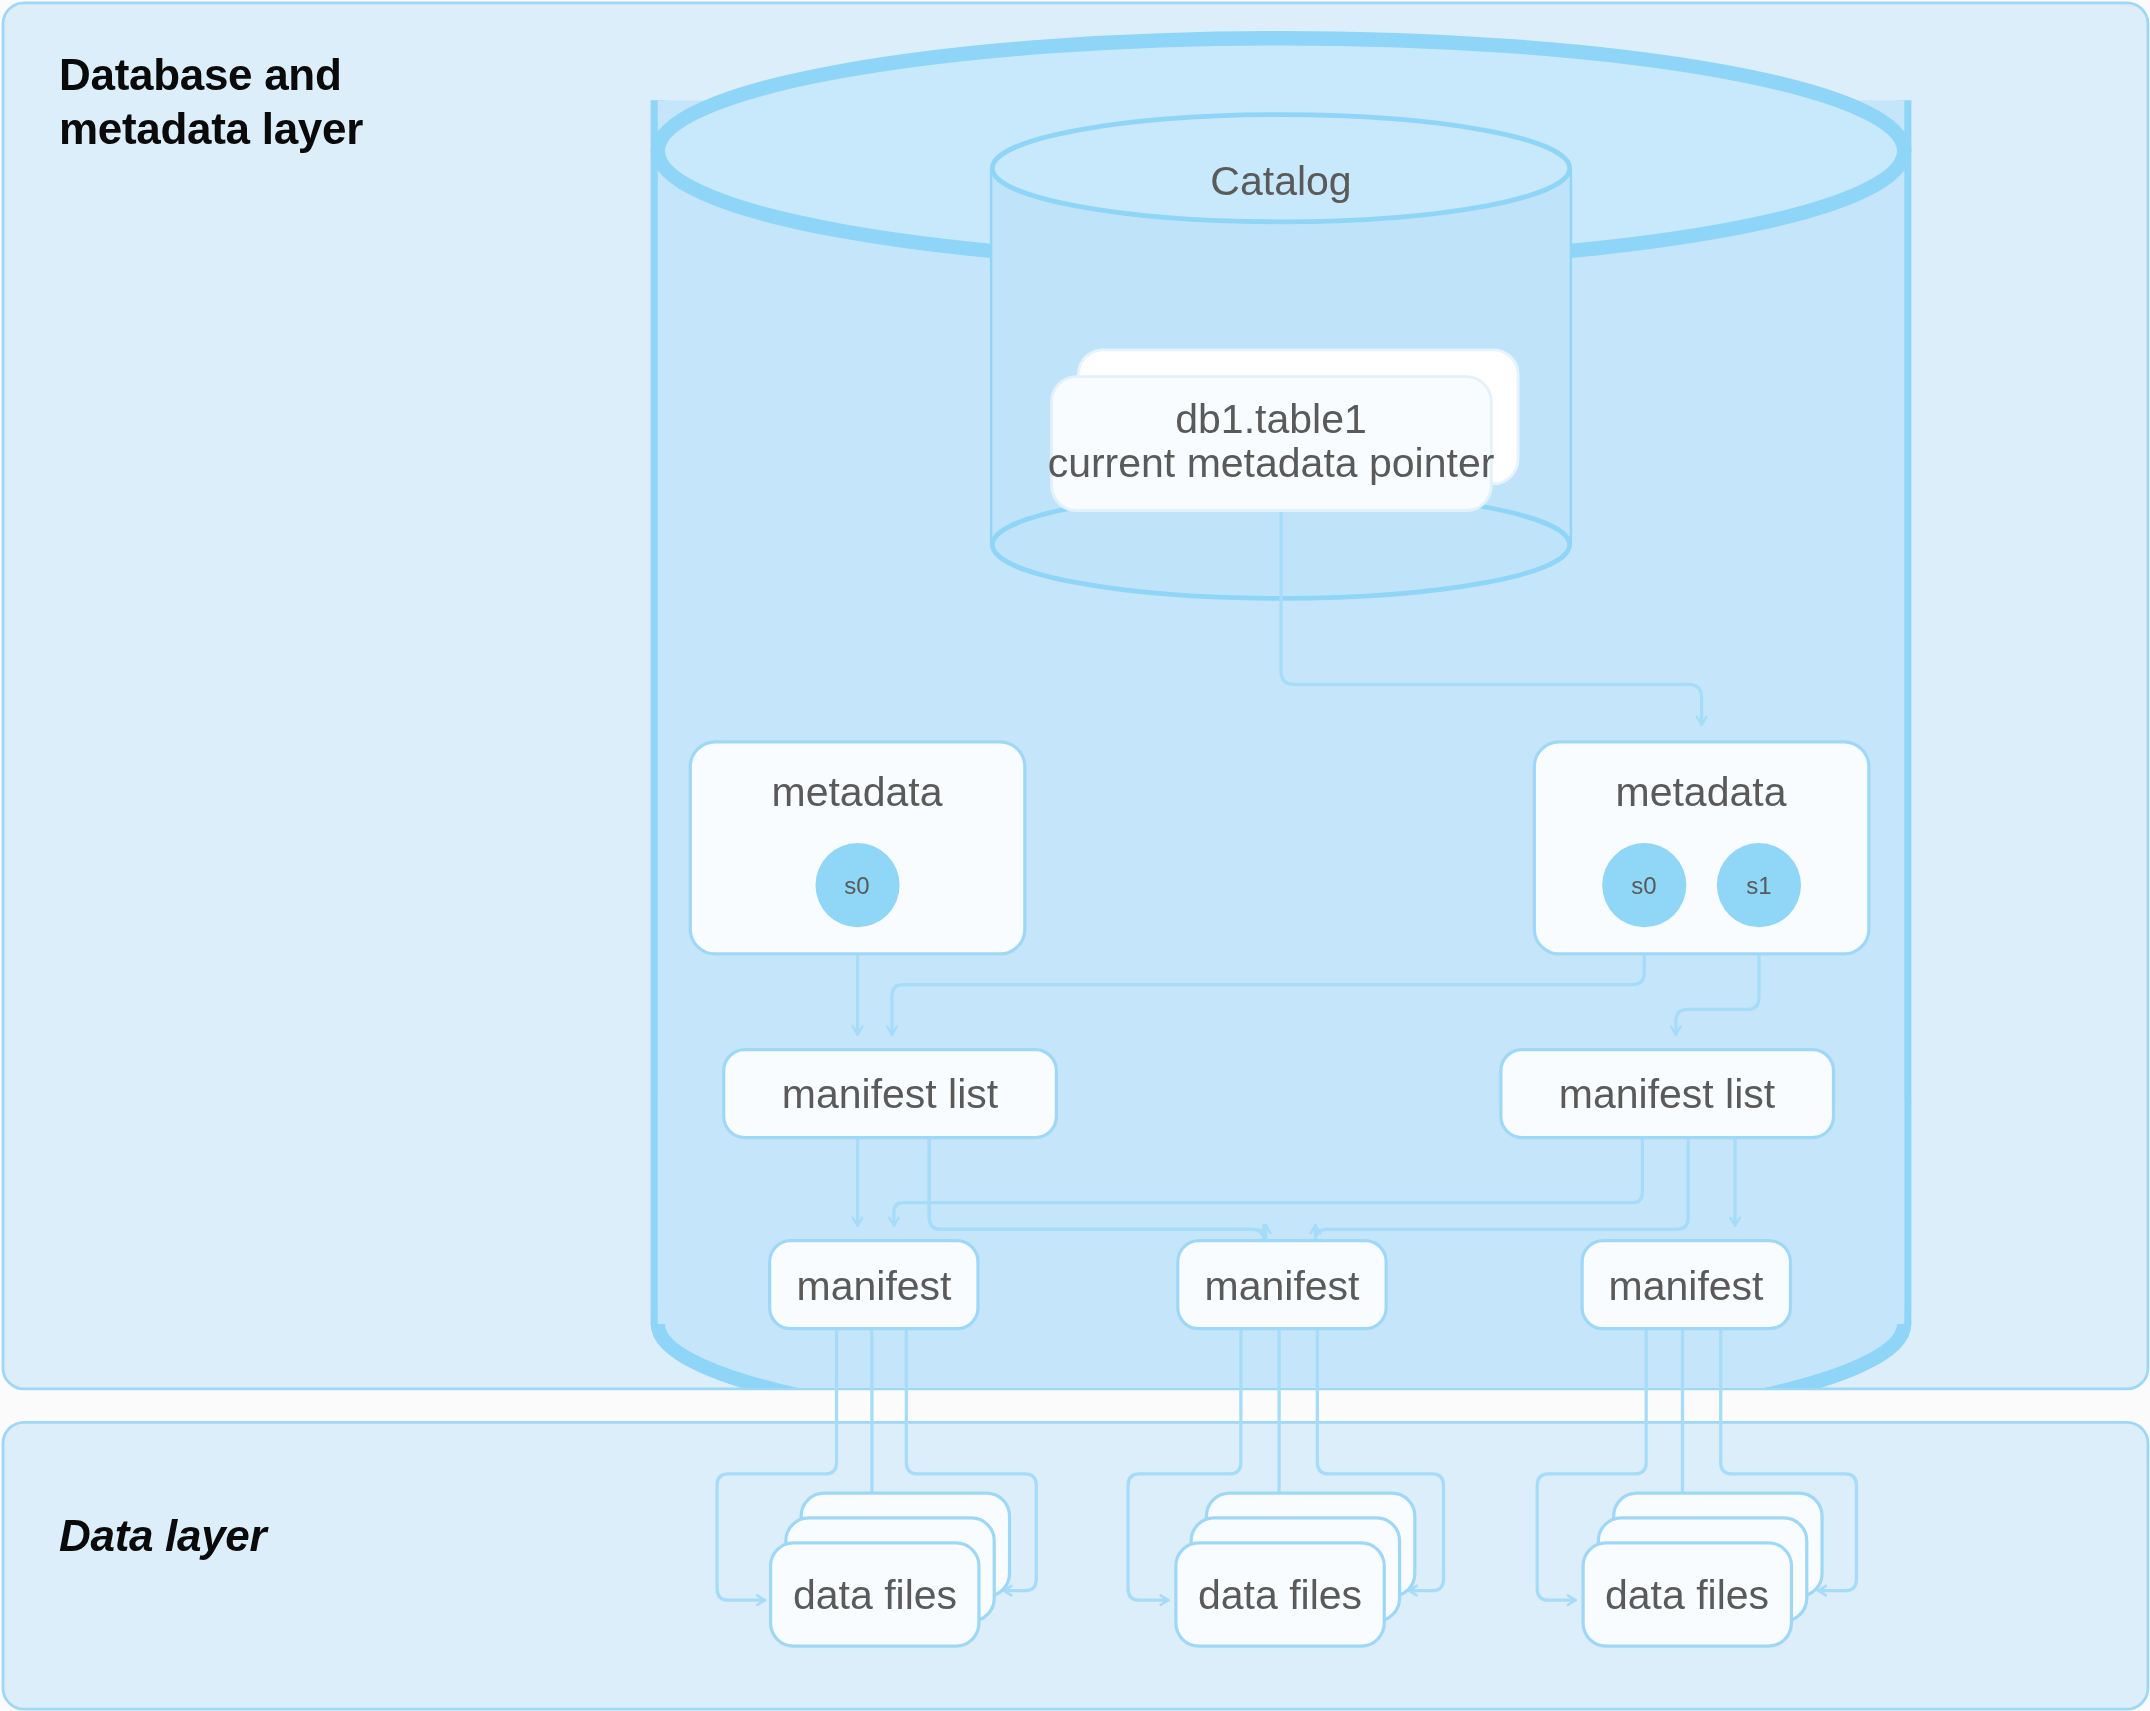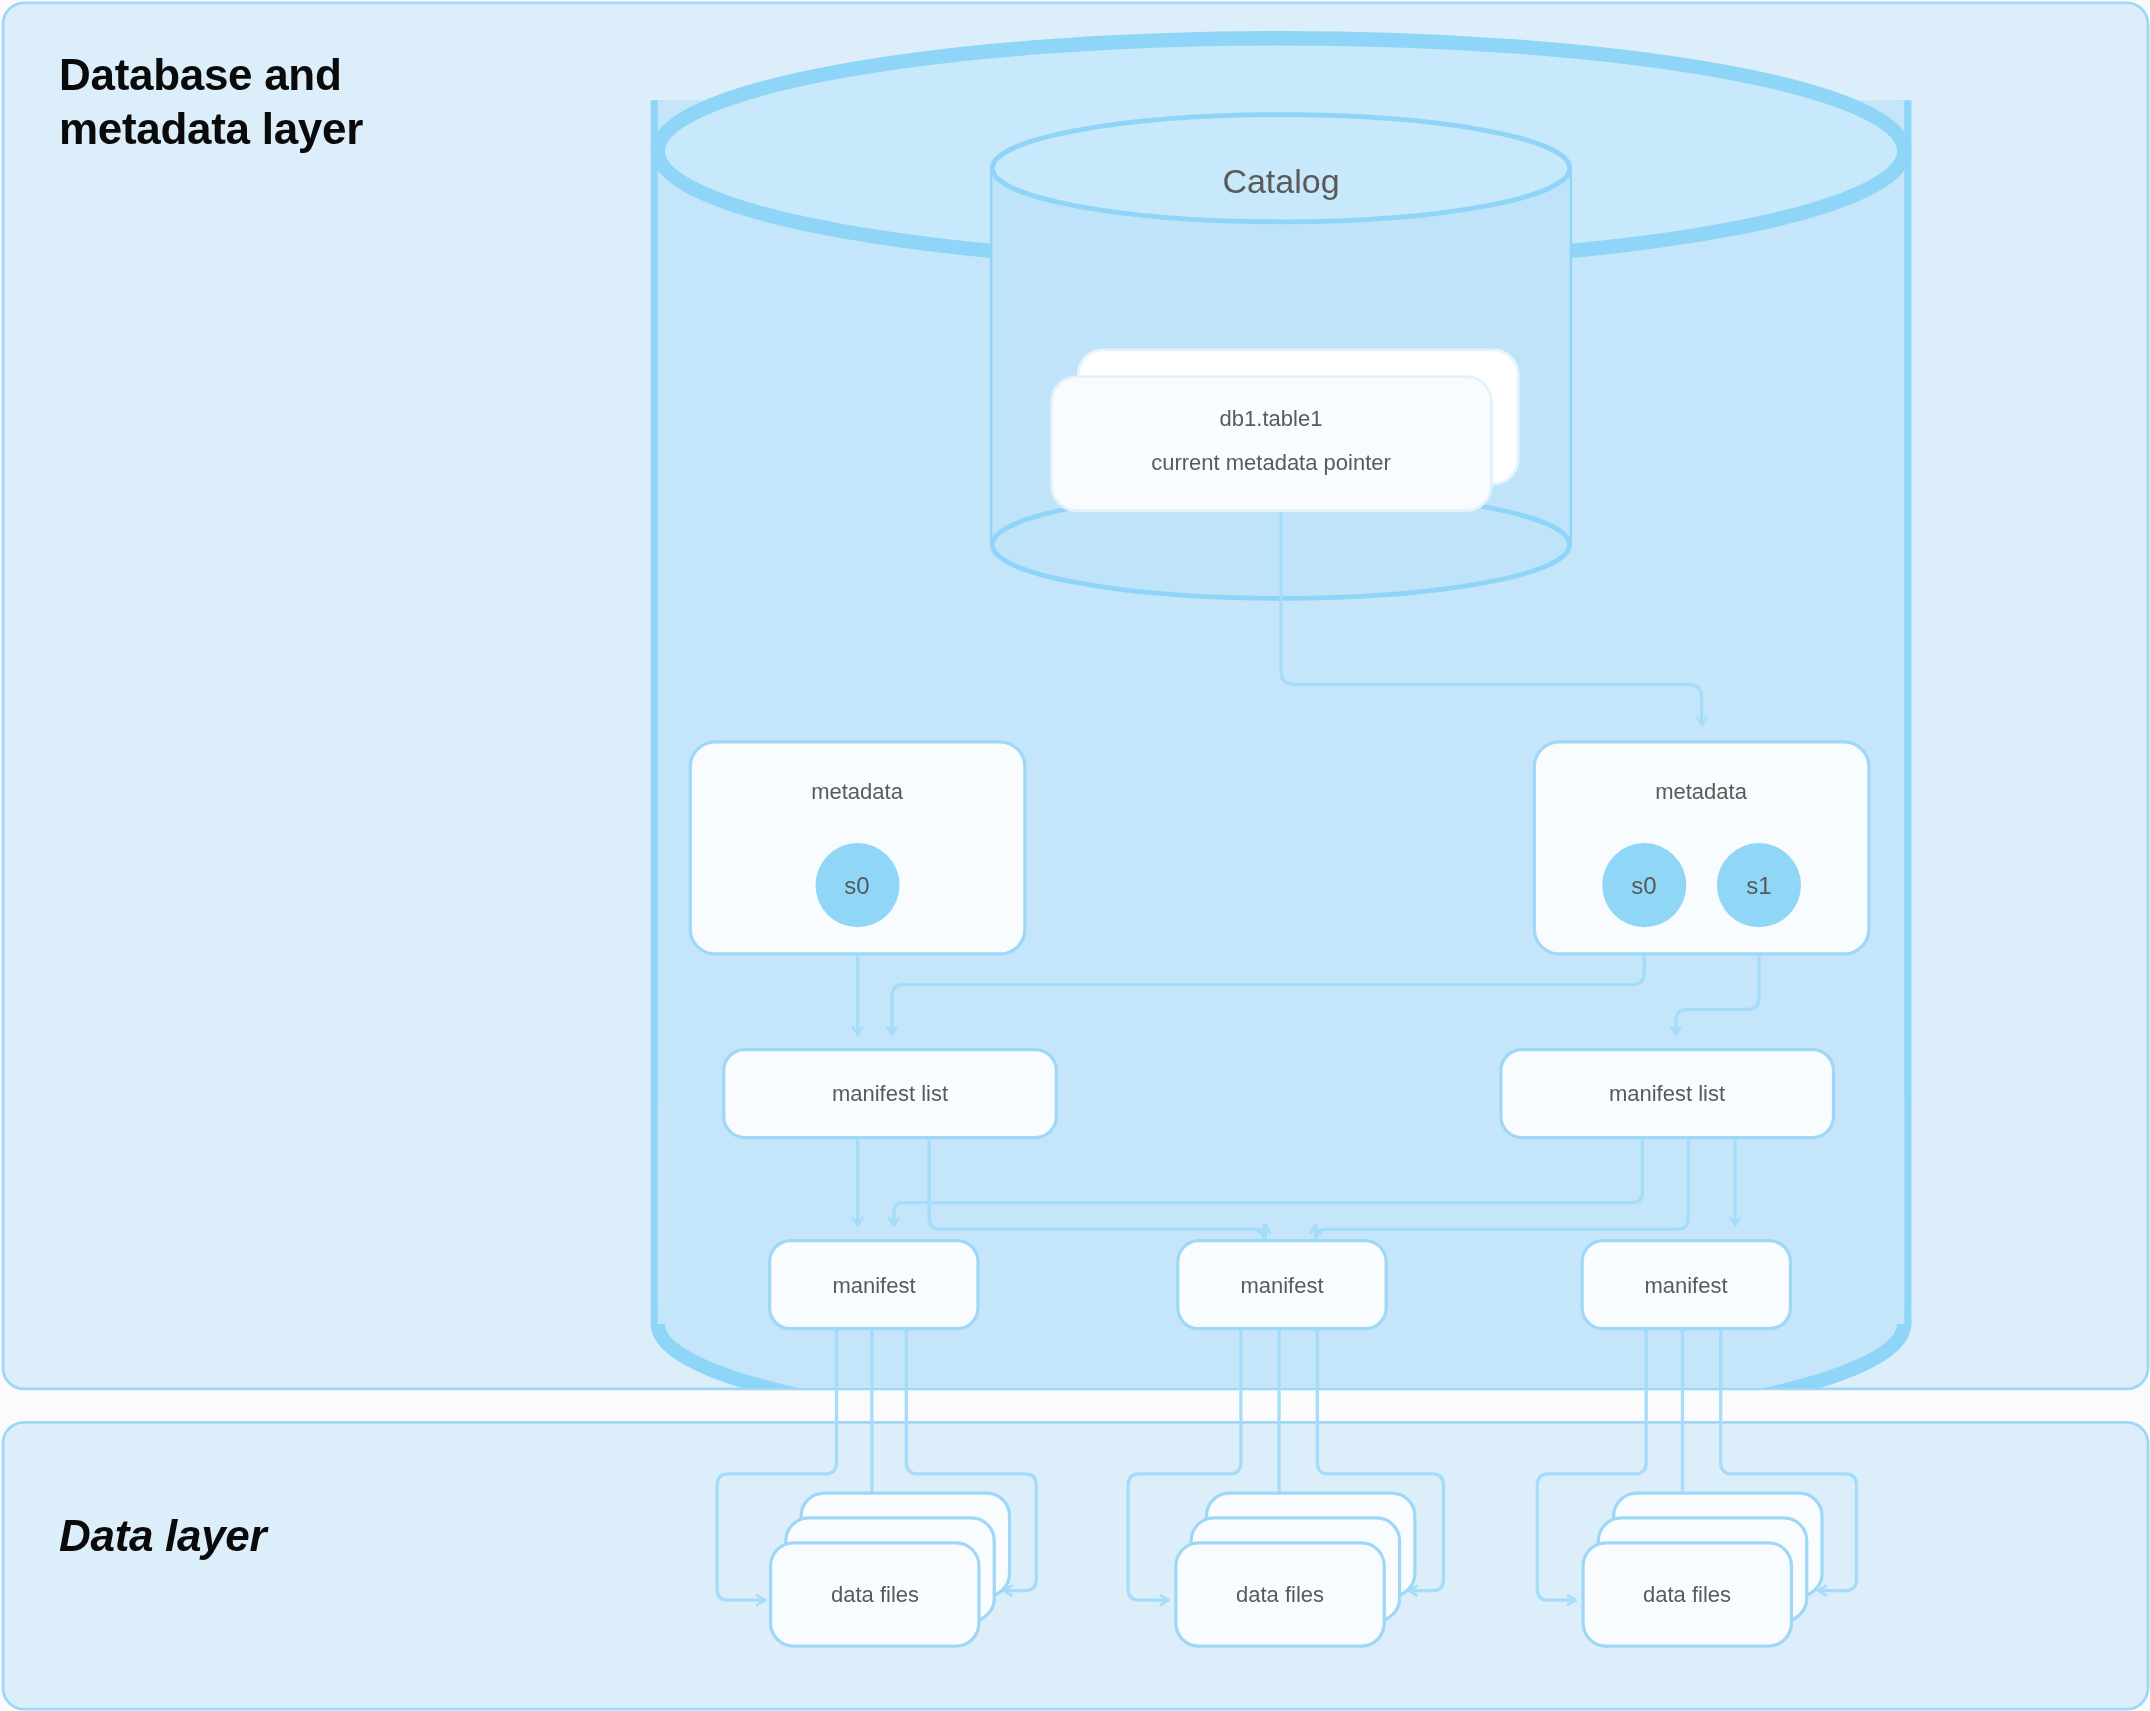--- a/index.html
+++ b/index.html
@@ -12,25 +12,25 @@
 
   .layer-title{
     position:absolute;font-weight:bold;color:#0a0a0a;
     letter-spacing:-0.3px;line-height:1.22;white-space:pre-line;
     font-size:44px;
   }
   #title-db{left:59px;top:48px;}
   #title-data{left:59px;top:1509px;font-style:italic;}
 
   .node-label{
-    position:absolute;color:#5a5a5a;font-size:22px;
+    position:absolute;color:#5a5a5a;font-size:41px;
     white-space:nowrap;pointer-events:none;
   }
   .node-label.bold{font-weight:normal;}
-  .node-label.catalog{font-size:34px;}
+  .node-label.catalog{font-size:41px;}
   .snap-label{
     position:absolute;color:#58595b;font-size:24px;white-space:nowrap;
   }
 </style>
 </head>
 <body>
 
 <div id="stage">
 
   <svg width="2151" height="1712" viewBox="0 0 2250 1791">

